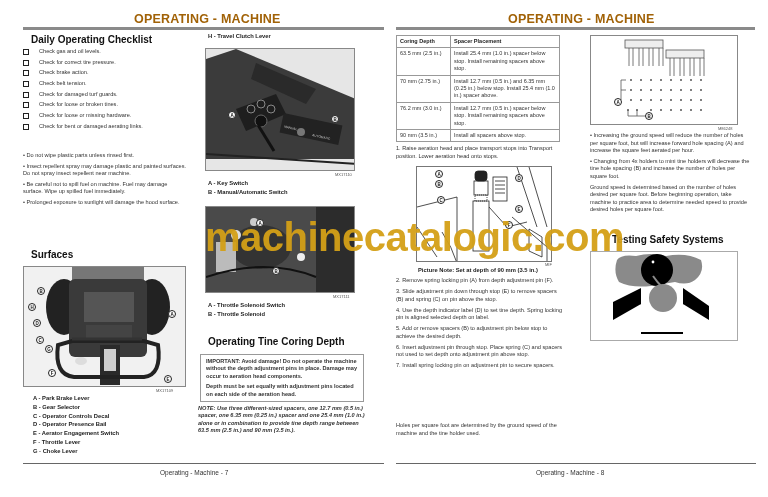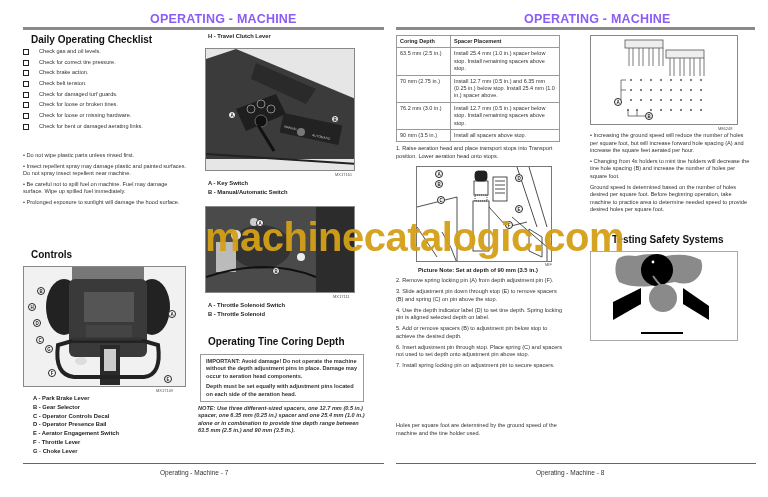--- a/index.html
+++ b/index.html
@@ -1,21 +1,21 @@
 <!DOCTYPE html>
 <html><head>
 <meta charset="utf-8">
 <style>
   * { box-sizing: border-box; margin: 0; padding: 0; }
   html, body { width: 768px; height: 497px; background: #fff; overflow: hidden; }
   body { font-family: "Liberation Sans", sans-serif; color: #222; position: relative; }
   .page { position: absolute; top: 0; height: 497px; width: 384px; }
   .page.left { left: 0; }
   .page.right { left: 384px; }
-  .header-title { position: absolute; top: 12px; font-size: 12.5px; font-weight: bold; letter-spacing: 0.2px; color: #8b5cf6; margin-left: 16px; }
+  .header-title { position: absolute; top: 12px; font-size: 12.5px; font-weight: bold; letter-spacing: 0.2px; color: #a16207; }
   .header-rule { position: absolute; top: 27px; height: 3px; background: #8a8a8a; }
   .footer-rule { position: absolute; top: 463px; height: 1px; background: #666; }
   .footer-text { position: absolute; top: 469px; font-size: 6.5px; color: #333; }
   .h2 { font-size: 10px; font-weight: bold; color: #111; line-height: 9.5px; margin-left: 8px; }
   .body { font-size: 5.6px; line-height: 7.6px; color: #333; }
   .bold-list { font-size: 5.8px; font-weight: bold; line-height: 8.8px; color: #222; }
   .abs { position: absolute; }
   .check-item { display: flex; align-items: center; height: 10.7px; }
   .checkbox { width: 6px; height: 6px; border: 1.1px solid #222; border-right-width: 1.6px; border-bottom-width: 1.6px; margin-right: 10px; flex: 0 0 auto; }
   .photo { position: absolute; border: 1px solid #888; overflow: hidden; }
@@ -78,21 +78,21 @@
 
   <div class="abs" style="left:23px; top:148px; width:165px;">
     <div class="body bullet" style="margin-top:4px;">
       <p>• Do not wipe plastic parts unless rinsed first.</p>
       <p>• Insect repellent spray may damage plastic and painted surfaces. Do not spray insect repellent near machine.</p>
       <p>• Be careful not to spill fuel on machine. Fuel may damage surface. Wipe up spilled fuel immediately.</p>
       <p>• Prolonged exposure to sunlight will damage the hood surface.</p>
     </div>
   </div>
 
-  <div class="h2 abs" style="left:23px; top:250px;">Controls</div>
+  <div class="h2 abs" style="left:23px; top:250px;">Surfaces</div>
   <div class="photo" style="left:23px; top:266px; width:163px; height:121px; background:#f1f1f1;">
     <svg width="163" height="121" viewBox="0 0 163 121">
       <rect x="48" y="0" width="72" height="24" fill="#777"></rect>
       <ellipse cx="40" cy="40" rx="18" ry="28" fill="#222"></ellipse>
       <ellipse cx="128" cy="40" rx="18" ry="28" fill="#222"></ellipse>
       <rect x="45" y="12" width="78" height="78" rx="6" fill="#3a3a3a"></rect>
       <rect x="60" y="25" width="50" height="30" fill="#555"></rect>
       <rect x="62" y="58" width="46" height="18" fill="#444"></rect>
       <rect x="76" y="78" width="20" height="40" fill="#2a2a2a"></rect>
       <rect x="80" y="82" width="12" height="22" fill="#ccc"></rect>

